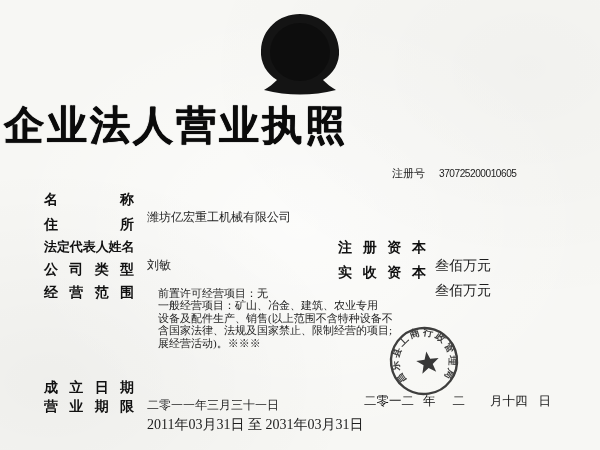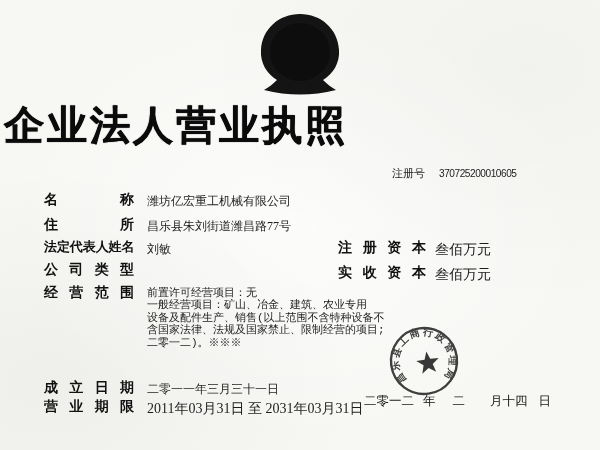--- a/index.html
+++ b/index.html
@@ -29,27 +29,27 @@
     display:flex;gap:14px;align-items:baseline;
   }
   .regno .num{letter-spacing:-0.5px;font-size:11px;transform:scaleX(0.92);transform-origin:left;}
   .row{position:absolute;display:flex;align-items:flex-start;}
   .lbl{
     width:90px;flex:0 0 90px;display:flex;justify-content:space-between;
     font-weight:bold;font-size:14px;color:#111;line-height:16px;
   }
   .lbl.long{font-size:13px;letter-spacing:-0.5px;}
   .val{
-    margin-left:13px;font-size:12px;margin-top:2px;color:#1d1d1d;
+    margin-left:13px;font-size:12px;margin-top:18px;color:#1d1d1d;
     font-family:"Liberation Serif", serif;white-space:nowrap;
   }
   .val.small{font-size:14px;}
   .scope-lines{
-    margin-left:13px;margin-top:3px;width:268px;
-    font-family:Liberation Mono, monospace;font-size:11px;line-height:12.4px;
+    margin-left:24px;margin-top:3px;width:268px;
+    font-family:Liberation Serif, serif;font-size:11px;line-height:12.4px;
     color:#1d1d1d;
   }
   .rrow .lbl{width:88px;flex:0 0 88px;}
   .rrow .val{margin-left:9px;}
   .issue-date{
     position:absolute;left:364px;top:393px;display:flex;align-items:baseline;
     font-size:12.5px;color:#151515;font-family:"Liberation Serif", serif;
   }
   .issue-date span{display:inline-block;text-align:center;}
   .issue-date .g1{margin-left:9px;}
@@ -88,21 +88,20 @@
         <span>称</span>
       </span>
     <span class="val">潍坊亿宏重工机械有限公司</span>
   </div>
 
   <div class="row" style="left:44px;top:216px;">
     <span class="lbl spread">
         <span>住</span>
         <span>所</span>
       </span>
-    <span class="val">昌乐县朱刘街道潍昌路77号</span>
   </div>
 
   <div class="row" style="left:44px;top:239px;">
     <span class="lbl long spread">
         <span>法</span>
         <span>定</span>
         <span>代</span>
         <span>表</span>
         <span>人</span>
         <span>姓</span>
@@ -125,21 +124,21 @@
         <span>经</span>
         <span>营</span>
         <span>范</span>
         <span>围</span>
       </span>
     <div class="scope-lines">
       <div>前置许可经营项目：无</div>
       <div>一般经营项目：矿山、冶金、建筑、农业专用</div>
       <div>设备及配件生产、销售(以上范围不含特种设备不</div>
       <div>含国家法律、法规及国家禁止、限制经营的项目;</div>
-      <div>二零一二)。※※※</div>
+      <div>展经营活动)。※※※</div>
     </div>
   </div>
 
   <div class="row rrow" style="left:338px;top:239px;">
     <span class="lbl spread">
         <span>注</span>
         <span>册</span>
         <span>资</span>
         <span>本</span>
       </span>

